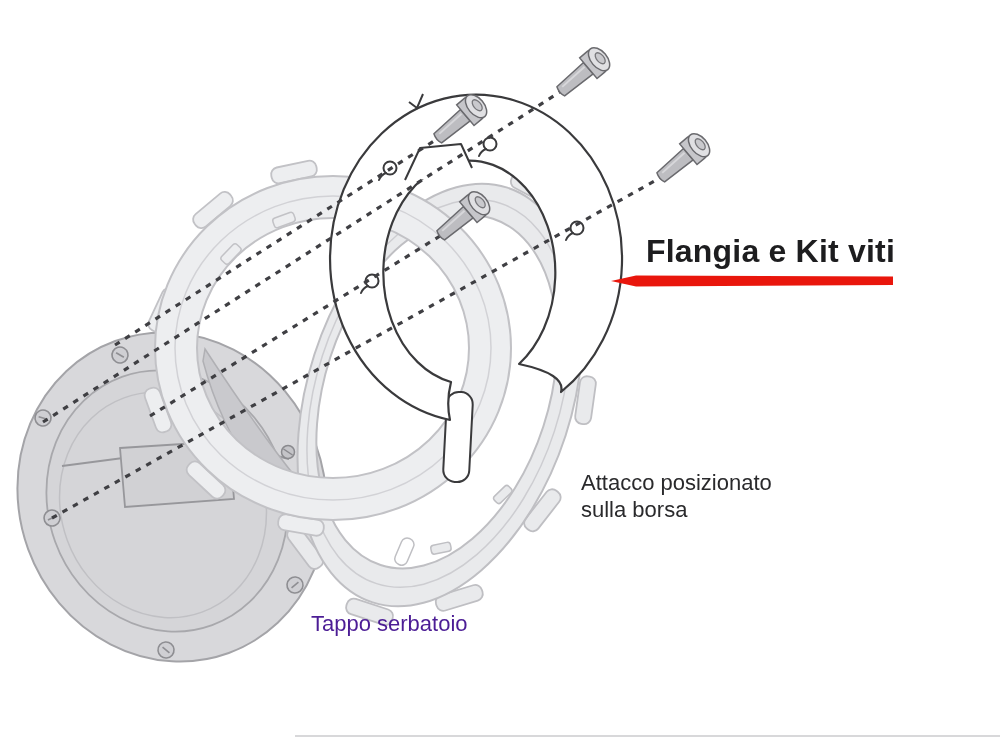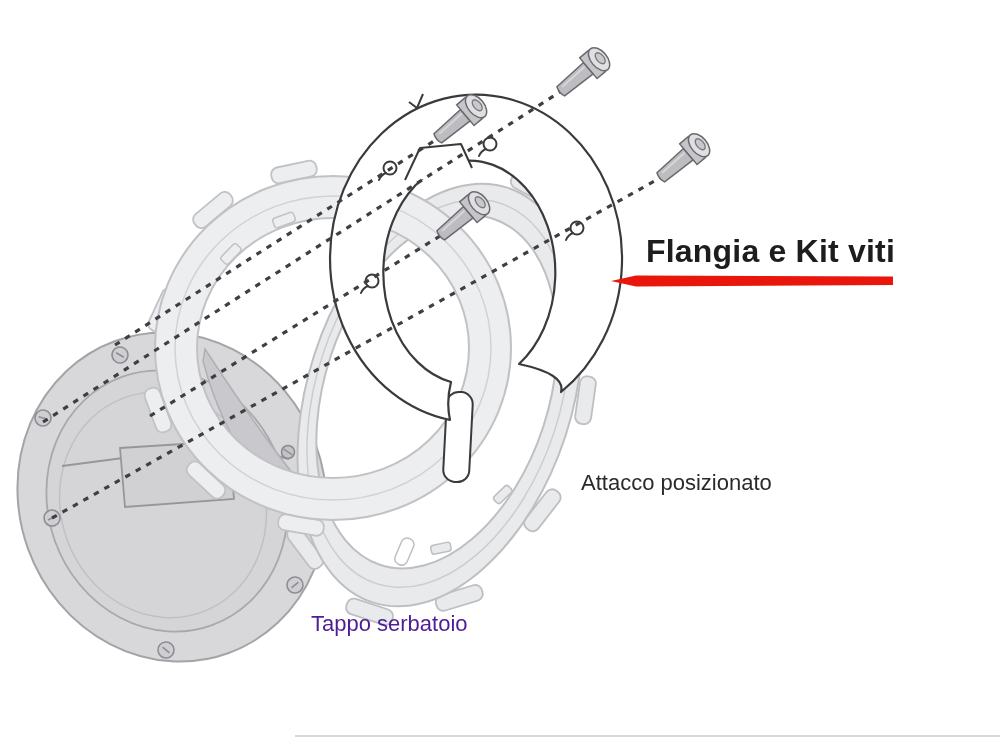--- a/index.html
+++ b/index.html
@@ -150,18 +150,19 @@
       <use href="#screw" transform="translate(440,236) rotate(-40)"></use>
     </g>
 
     <polygon points="611,281 636,275.5 893,276.5 893,285 636,286.5" fill="#e9160c"></polygon>
   </svg>
 
   <div class="label-flange">Flangia e Kit viti</div>
 
   <div class="label-attachment">
     <div>Attacco posizionato</div>
+    <div>sulla borsa</div>
   </div>
 
   <div class="label-tankcap">Tappo serbatoio</div>
 
   <div class="bottom-edge"></div>
 </div>
 
 </body></html>

